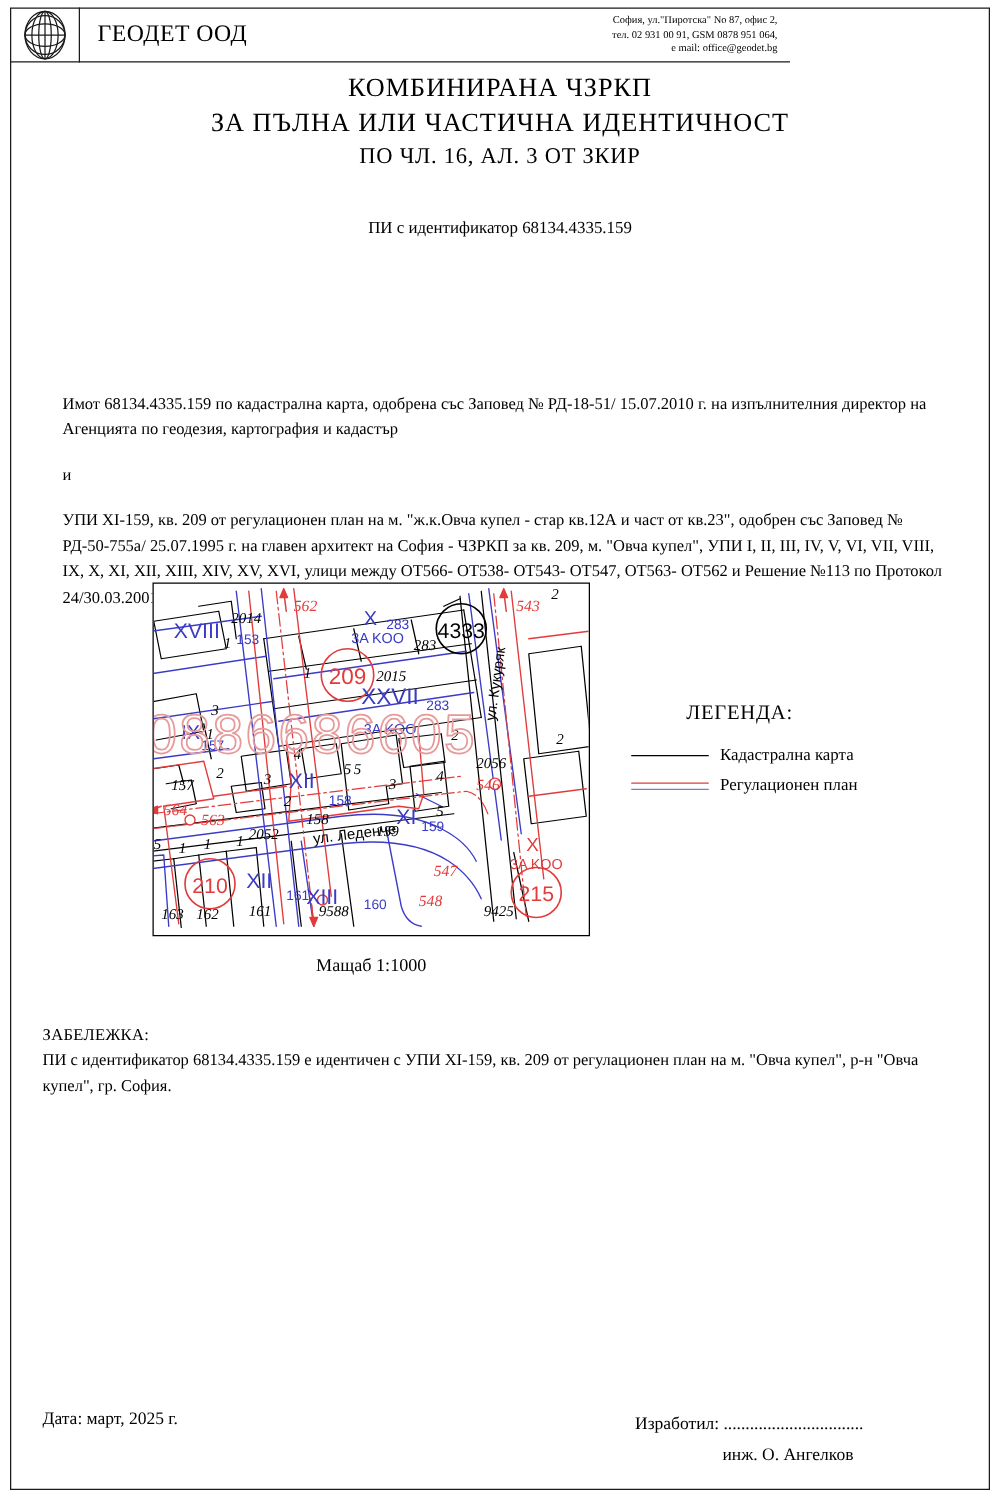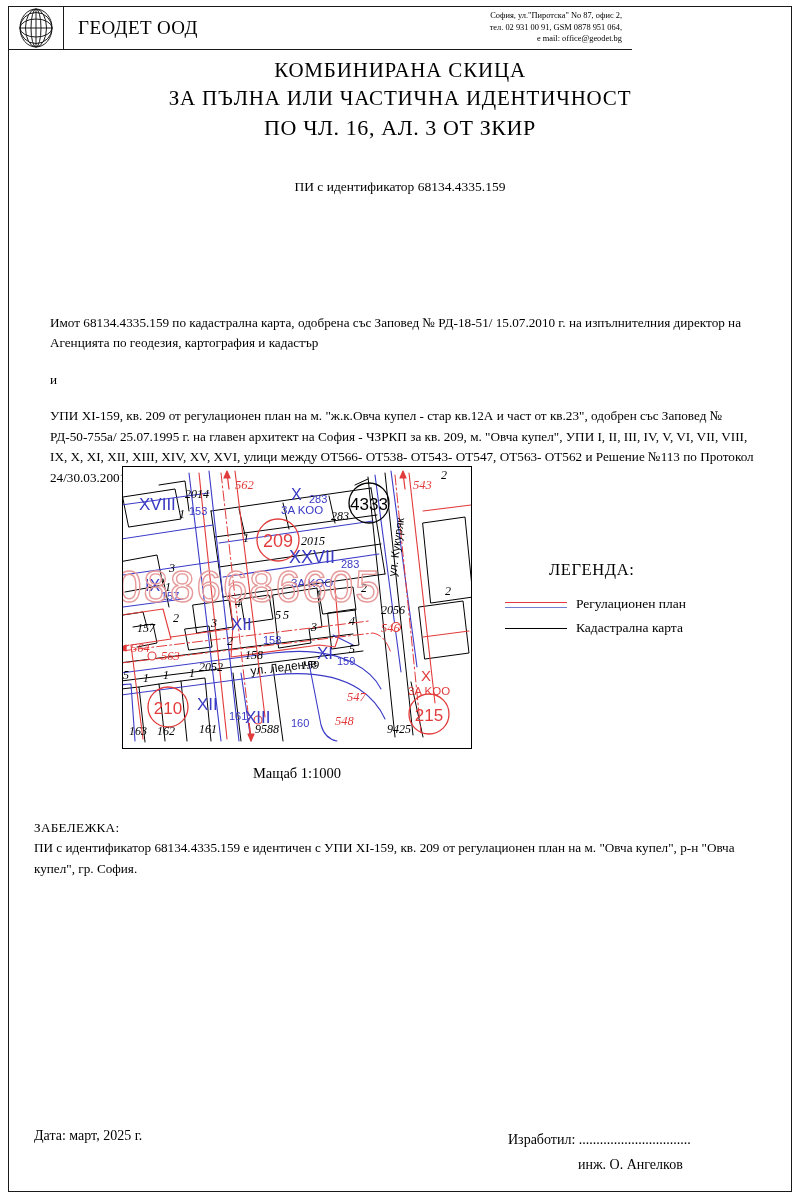--- a/index.html
+++ b/index.html
@@ -88,21 +88,21 @@
     font-size: 21px;
     letter-spacing: 0.8px;
     line-height: 1.34;
   }
   .title-2 {
     font-size: 21px;
     letter-spacing: 0.8px;
     line-height: 1.34;
   }
   .title-3 {
-    font-size: 22px;
+    font-size: 18px;
     letter-spacing: 0.6px;
     line-height: 1.42;
   }
   .subtitle-id {
     font-size: 13.5px;
     margin-top: 36px;
   }
 
   
   .address-block {
@@ -237,21 +237,21 @@
     </div>
     <div class="company-name">ГЕОДЕТ ООД</div>
     <div class="contact-block">
       <div>София, ул."Пиротска" No 87, офис 2,</div>
       <div>тел. 02 931 00 91, GSM 0878 951 064,</div>
       <div>e mail: office@geodet.bg</div>
     </div>
   </div>
 
   <div class="title-wrap">
-    <div class="title-1">КОМБИНИРАНА СКИЦА</div>
+    <div class="title-1">КОМБИНИРАНА ЧЗРКП</div>
     <div class="title-2">ЗА ПЪЛНА ИЛИ ЧАСТИЧНА ИДЕНТИЧНОСТ</div>
     <div class="title-3">ПО ЧЛ. 16, АЛ. 3 ОТ ЗКИР</div>
     <div class="subtitle-id">ПИ с идентификатор 68134.4335.159</div>
   </div>
 
 
   <div class="body-block">
     <p>Имот 68134.4335.159 по кадастрална карта, одобрена със Заповед № РД-18-51/ 15.07.2010 г. на изпълнителния директор на Агенцията по геодезия, картография и кадастър</p>
     <p>и</p>
     <p>УПИ XI-159, кв. 209 от регулационен план на м. "ж.к.Овча купел - стар кв.12А и част от кв.23", одобрен със Заповед № РД-50-755а/ 25.07.1995 г. на главен архитект на София - ЧЗРКП за кв. 209, м. "Овча купел", УПИ I, II, III, IV, V, VI, VII, VIII, IX, X, XI, XII, XIII, XIV, XV, XVI, улици между ОТ566- ОТ538- ОТ543- ОТ547, ОТ563- ОТ562 и Решение №113 по Протокол 24/30.03.2001 г. на СОС - ЗРКП</p>
@@ -469,32 +469,32 @@
     </svg>
   </div>
 
   <div class="scale-label">Мащаб 1:1000</div>
 
   <div class="legend">
     <div class="legend-title">ЛЕГЕНДА:</div>
 
     <div class="legend-row">
       <span class="legend-swatch">
+        <span class="sw-line sw-black"></span>
+      </span>
+      <span class="legend-text">Кадастрална карта</span>
+    </div>
+
+    <div class="legend-row">
+      <span class="legend-swatch">
         <span class="sw-line sw-red"></span>
         <span class="sw-line sw-blue"></span>
       </span>
       <span class="legend-text">Регулационен план</span>
     </div>
-
-    <div class="legend-row">
-      <span class="legend-swatch">
-        <span class="sw-line sw-black"></span>
-      </span>
-      <span class="legend-text">Кадастрална карта</span>
-    </div>
   </div>
 
   <div class="note-block">
     <p class="note-title">ЗАБЕЛЕЖКА:</p>
     <p>ПИ с идентификатор 68134.4335.159 е идентичен с УПИ XI-159, кв. 209 от регулационен план на м. "Овча купел", р-н "Овча купел", гр. София.</p>
   </div>
 
   <div class="footer-date">Дата: март, 2025 г.</div>
   <div class="footer-right">
     <div>Изработил: ................................</div>

